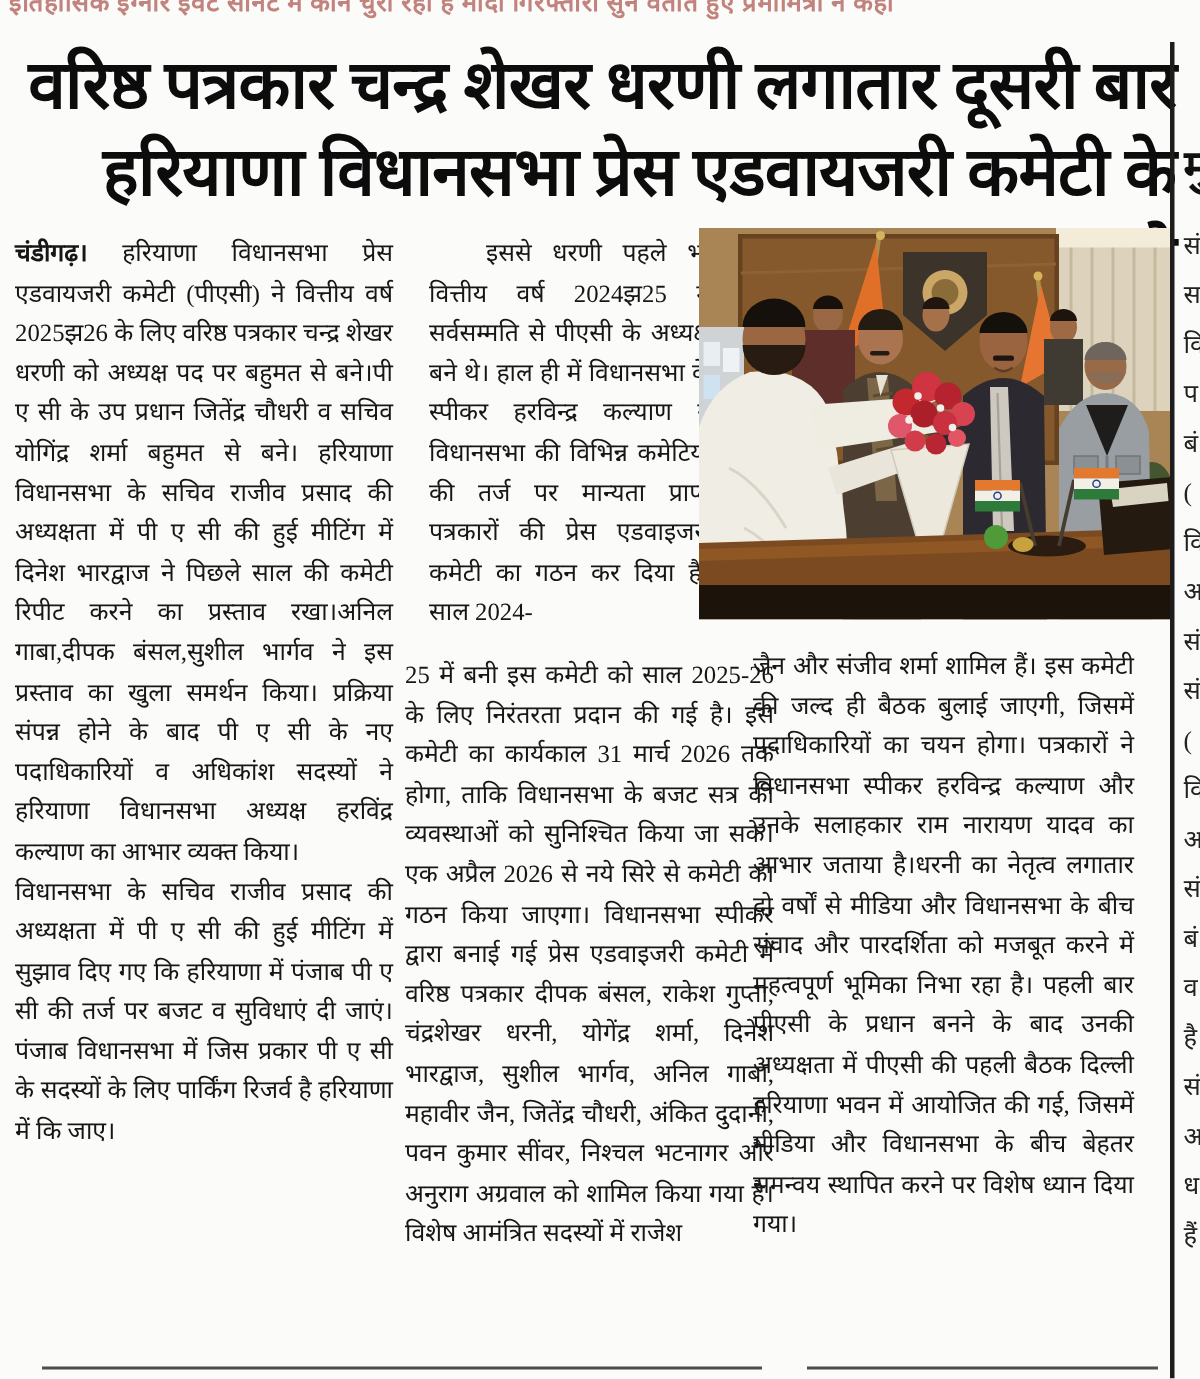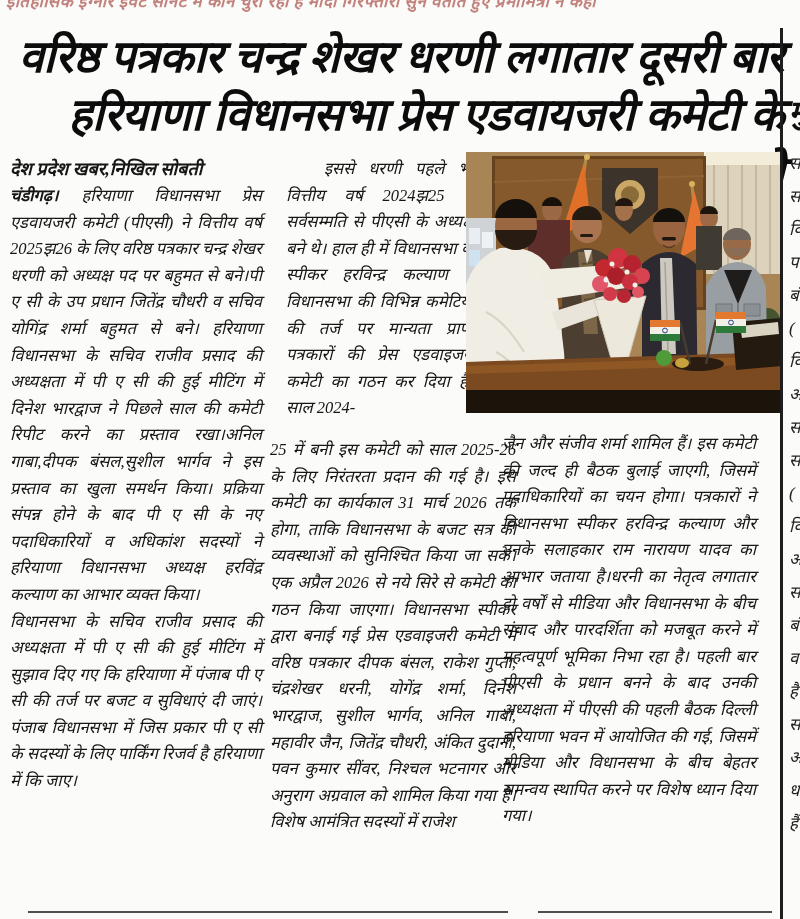--- a/index.html
+++ b/index.html
@@ -2,21 +2,21 @@
 <html lang="hi"><head>
 <meta charset="utf-8">
 <style>
   html,body{margin:0;padding:0;}
   body{
     width:800px;height:919px;position:relative;overflow:hidden;
     background:#fbfbf9;
     font-family:"Liberation Serif","DejaVu Serif",serif;
     color:#1b1b1b;
   }
-  .abs{position:absolute;font-style:italic;}
+  .abs{position:absolute;}
   
   .top-strip{
     left:0;top:0;width:786px;height:13px;overflow:hidden;
   }
   .top-strip .strip-text{
     position:absolute;top:-11px;left:6px;width:780px;
     font-size:17px;font-weight:bold;color:#b5655f;opacity:.8;
     white-space:nowrap;letter-spacing:.5px;
   }
   
@@ -60,21 +60,20 @@
 <div class="abs top-strip">
   <div class="strip-text">इतिहासिक इग्नोर इवेंट सोनट में    कौन  चुरा  रहा  है    मोदी गिरफ्तारी      सुन  वताते  हुए  प्रेमामित्रा  ने  कहा</div>
 </div>
 
 <div class="abs headline">
   <div>वरिष्ठ पत्रकार चन्द्र शेखर धरणी लगातार दूसरी बार</div>
   <div>हरियाणा विधानसभा प्रेस एडवायजरी कमेटी के अध्यक्ष बने</div>
 </div>
 
 <div id="col1" class="abs col">
-  <div class="byline">देश प्रदेश खबर,निखिल सोबती</div>
   <div><span class="dateline">चंडीगढ़।</span><span> हरियाणा विधानसभा प्रेस एडवायजरी कमेटी (पीएसी) ने वित्तीय वर्ष 2025झ26 के लिए वरिष्ठ पत्रकार चन्द्र शेखर धरणी को अध्यक्ष पद पर बहुमत से बने।पी ए सी के उप प्रधान जितेंद्र चौधरी व सचिव योगिंद्र शर्मा बहुमत से बने। हरियाणा विधानसभा के सचिव राजीव प्रसाद की अध्यक्षता में पी ए सी की हुई मीटिंग में दिनेश भारद्वाज ने पिछले साल की कमेटी रिपीट करने का प्रस्ताव रखा।अनिल गाबा,दीपक बंसल,सुशील भार्गव ने इस प्रस्ताव का खुला समर्थन किया। प्रक्रिया संपन्न होने के बाद पी ए सी के नए पदाधिकारियों व अधिकांश सदस्यों ने हरियाणा विधानसभा अध्यक्ष हरविंद्र कल्याण का आभार व्यक्त किया।</span></div>
   <div>विधानसभा के सचिव राजीव प्रसाद की अध्यक्षता में पी ए सी की हुई मीटिंग में सुझाव दिए गए कि हरियाणा में पंजाब पी ए सी की तर्ज पर बजट व सुविधाएं दी जाएं।पंजाब विधानसभा में जिस प्रकार पी ए सी के सदस्यों के लिए पार्किंग रिजर्व है हरियाणा में कि जाए।</div>
 </div>
 
 <div id="col2a" class="abs col indent-first">इससे धरणी पहले भी वित्तीय वर्ष 2024झ25 में सर्वसम्मति से पीएसी के अध्यक्ष बने थे।  हाल ही में विधानसभा के स्पीकर हरविन्द्र कल्याण ने विधानसभा की विभिन्न कमेटियों की तर्ज पर मान्यता प्राप्त पत्रकारों की प्रेस एडवाइजरी कमेटी का गठन कर दिया है। साल 2024-</div>
 
 <div id="col2b" class="abs col">25 में बनी इस कमेटी को साल 2025-26 के लिए निरंतरता प्रदान की गई है। इस कमेटी का कार्यकाल 31 मार्च 2026 तक होगा, ताकि विधानसभा के बजट सत्र की व्यवस्थाओं को सुनिश्चित किया जा सके। एक अप्रैल 2026 से नये सिरे से कमेटी का गठन किया जाएगा। विधानसभा स्पीकर द्वारा बनाई गई प्रेस एडवाइजरी कमेटी में वरिष्ठ पत्रकार दीपक बंसल, राकेश गुप्ता, चंद्रशेखर धरनी, योगेंद्र शर्मा, दिनेश भारद्वाज, सुशील भार्गव, अनिल गाबा, महावीर जैन, जितेंद्र चौधरी, अंकित दुदानी, पवन कुमार सींवर, निश्चल भटनागर और अनुराग अग्रवाल को शामिल किया गया है। विशेष आमंत्रित सदस्यों में राजेश</div>
 
 <div id="col3" class="abs col">जैन और संजीव शर्मा शामिल हैं। इस कमेटी की जल्द ही बैठक बुलाई जाएगी, जिसमें पदाधिकारियों का चयन होगा। पत्रकारों ने विधानसभा स्पीकर हरविन्द्र कल्याण और उनके सलाहकार राम नारायण यादव का आभार जताया है।धरनी का नेतृत्व लगातार दो वर्षों से मीडिया और विधानसभा के बीच संवाद और पारदर्शिता को मजबूत करने में महत्वपूर्ण भूमिका निभा रहा है। पहली बार पीएसी के प्रधान बनने के बाद उनकी अध्यक्षता में पीएसी की पहली बैठक दिल्ली हरियाणा भवन में आयोजित की गई, जिसमें मीडिया और विधानसभा के बीच बेहतर समन्वय स्थापित करने पर विशेष ध्यान दिया गया।</div>
 

